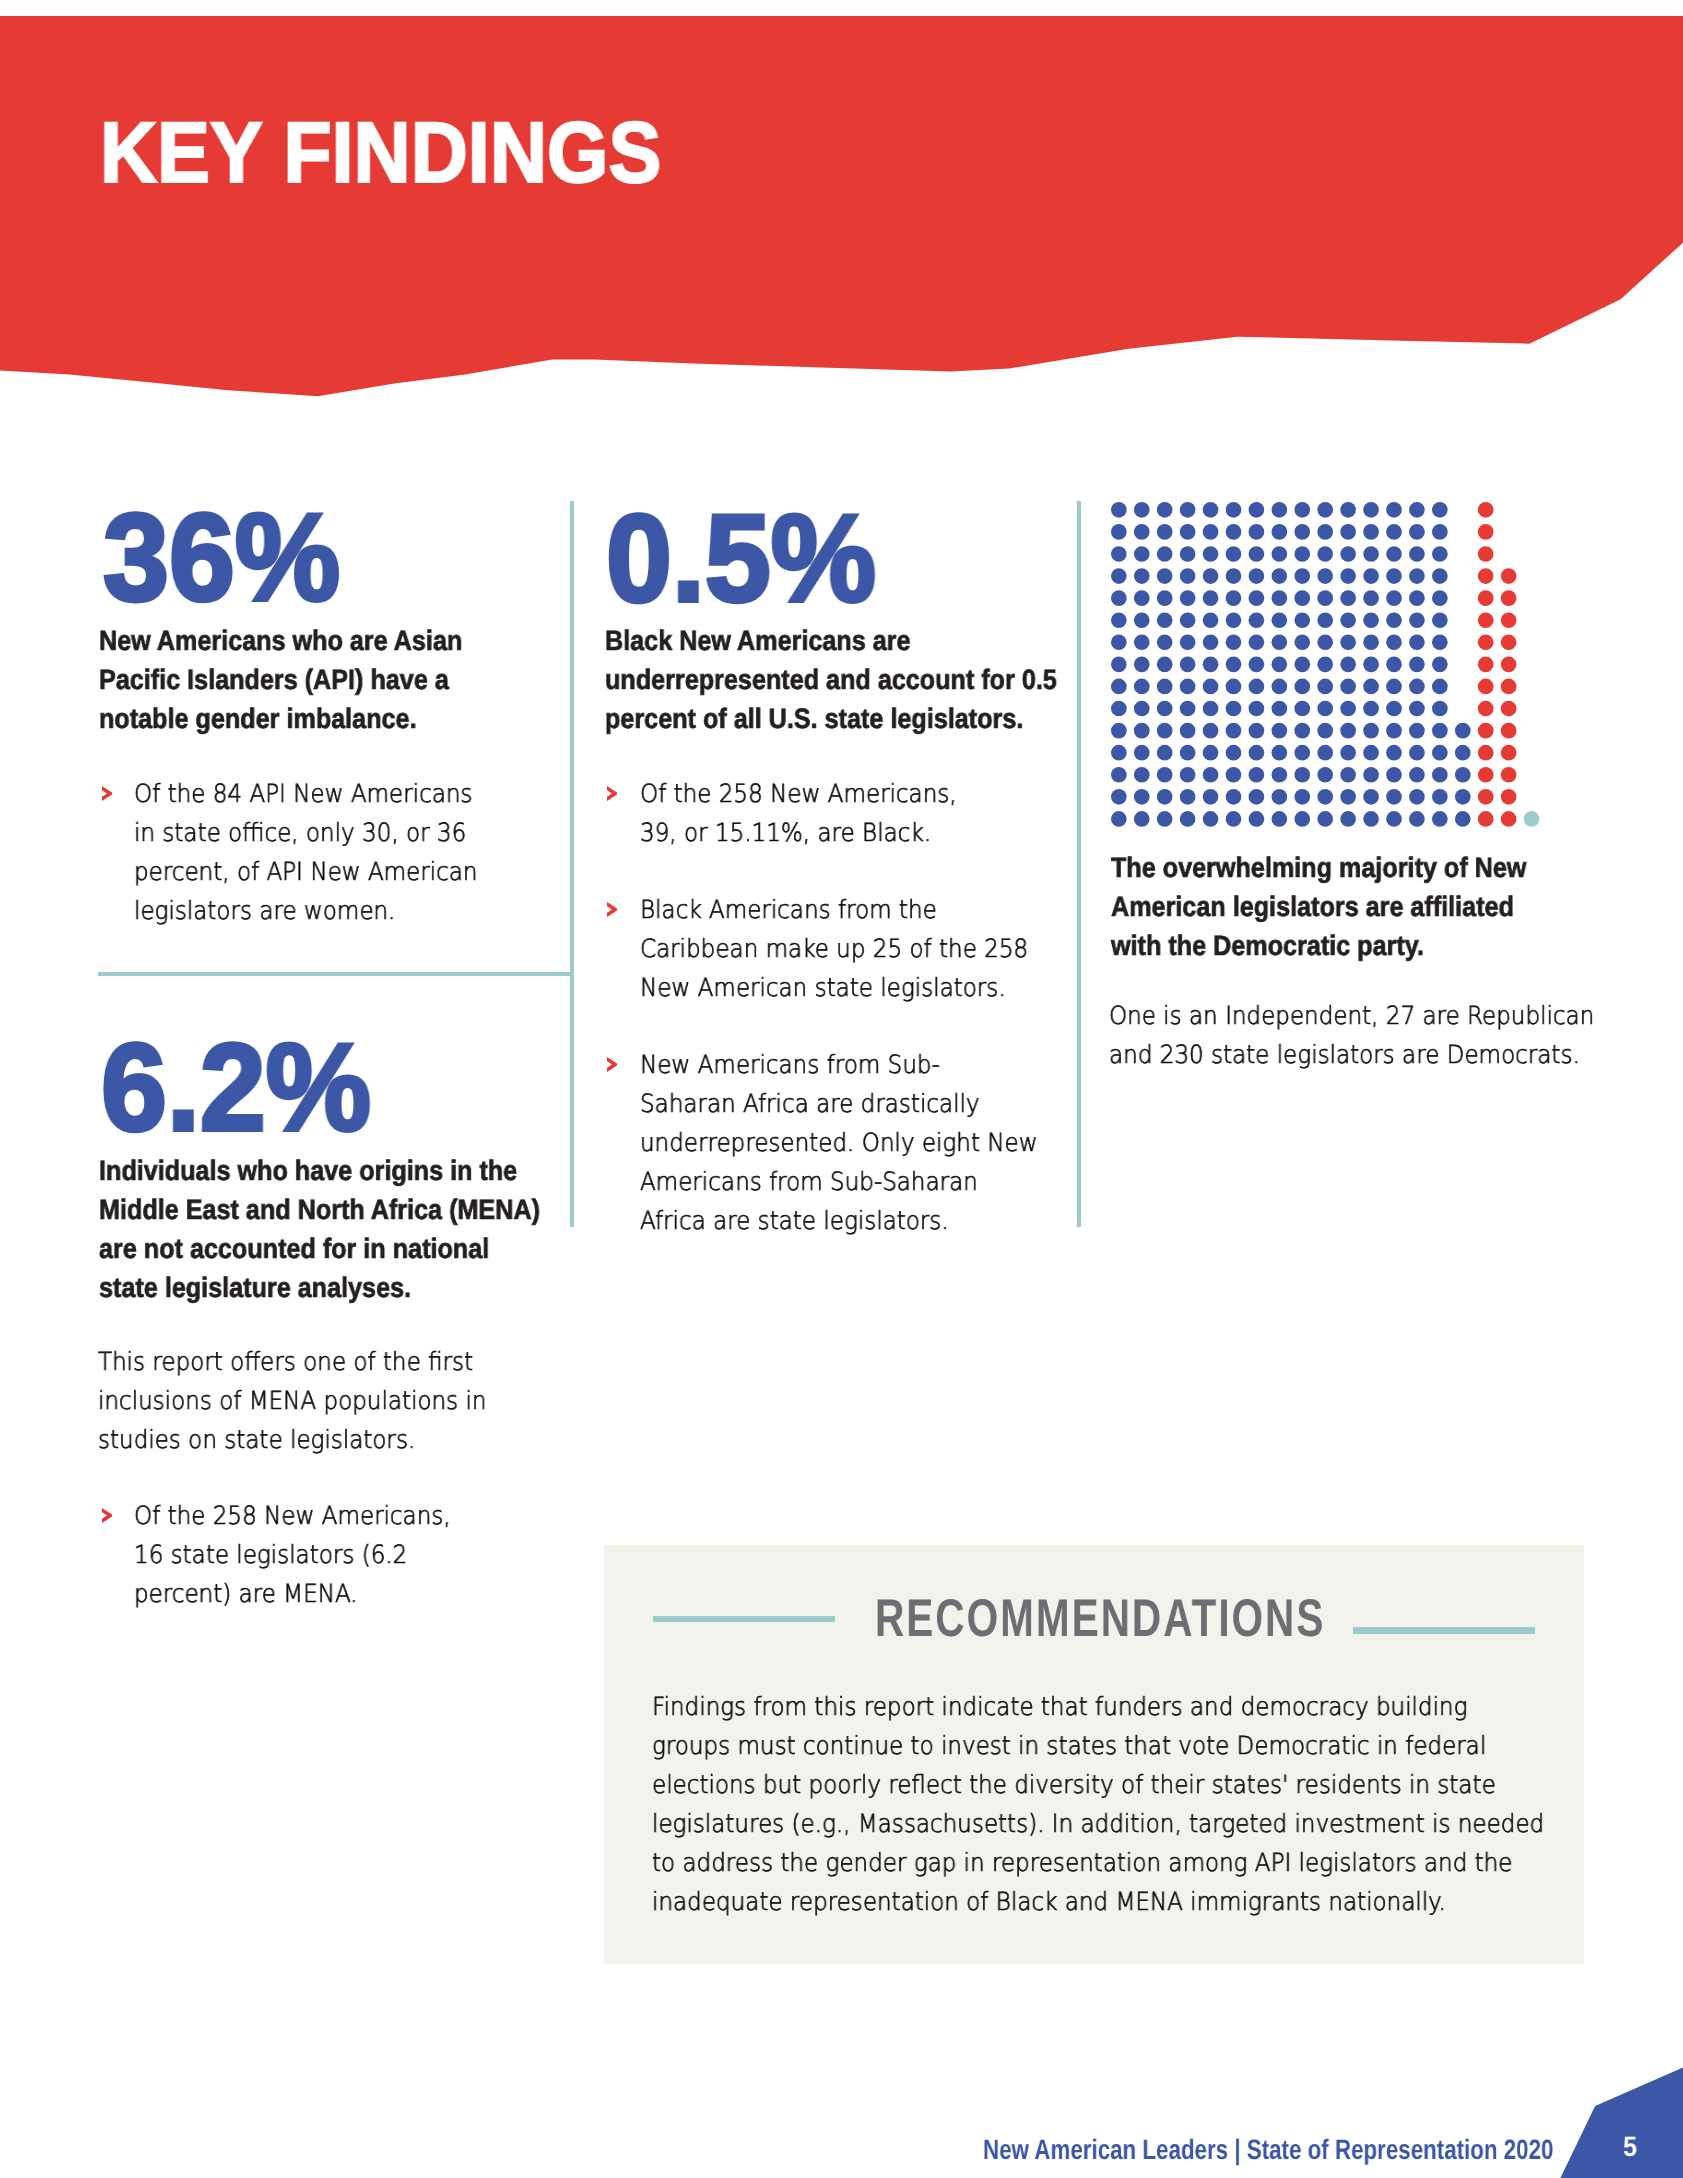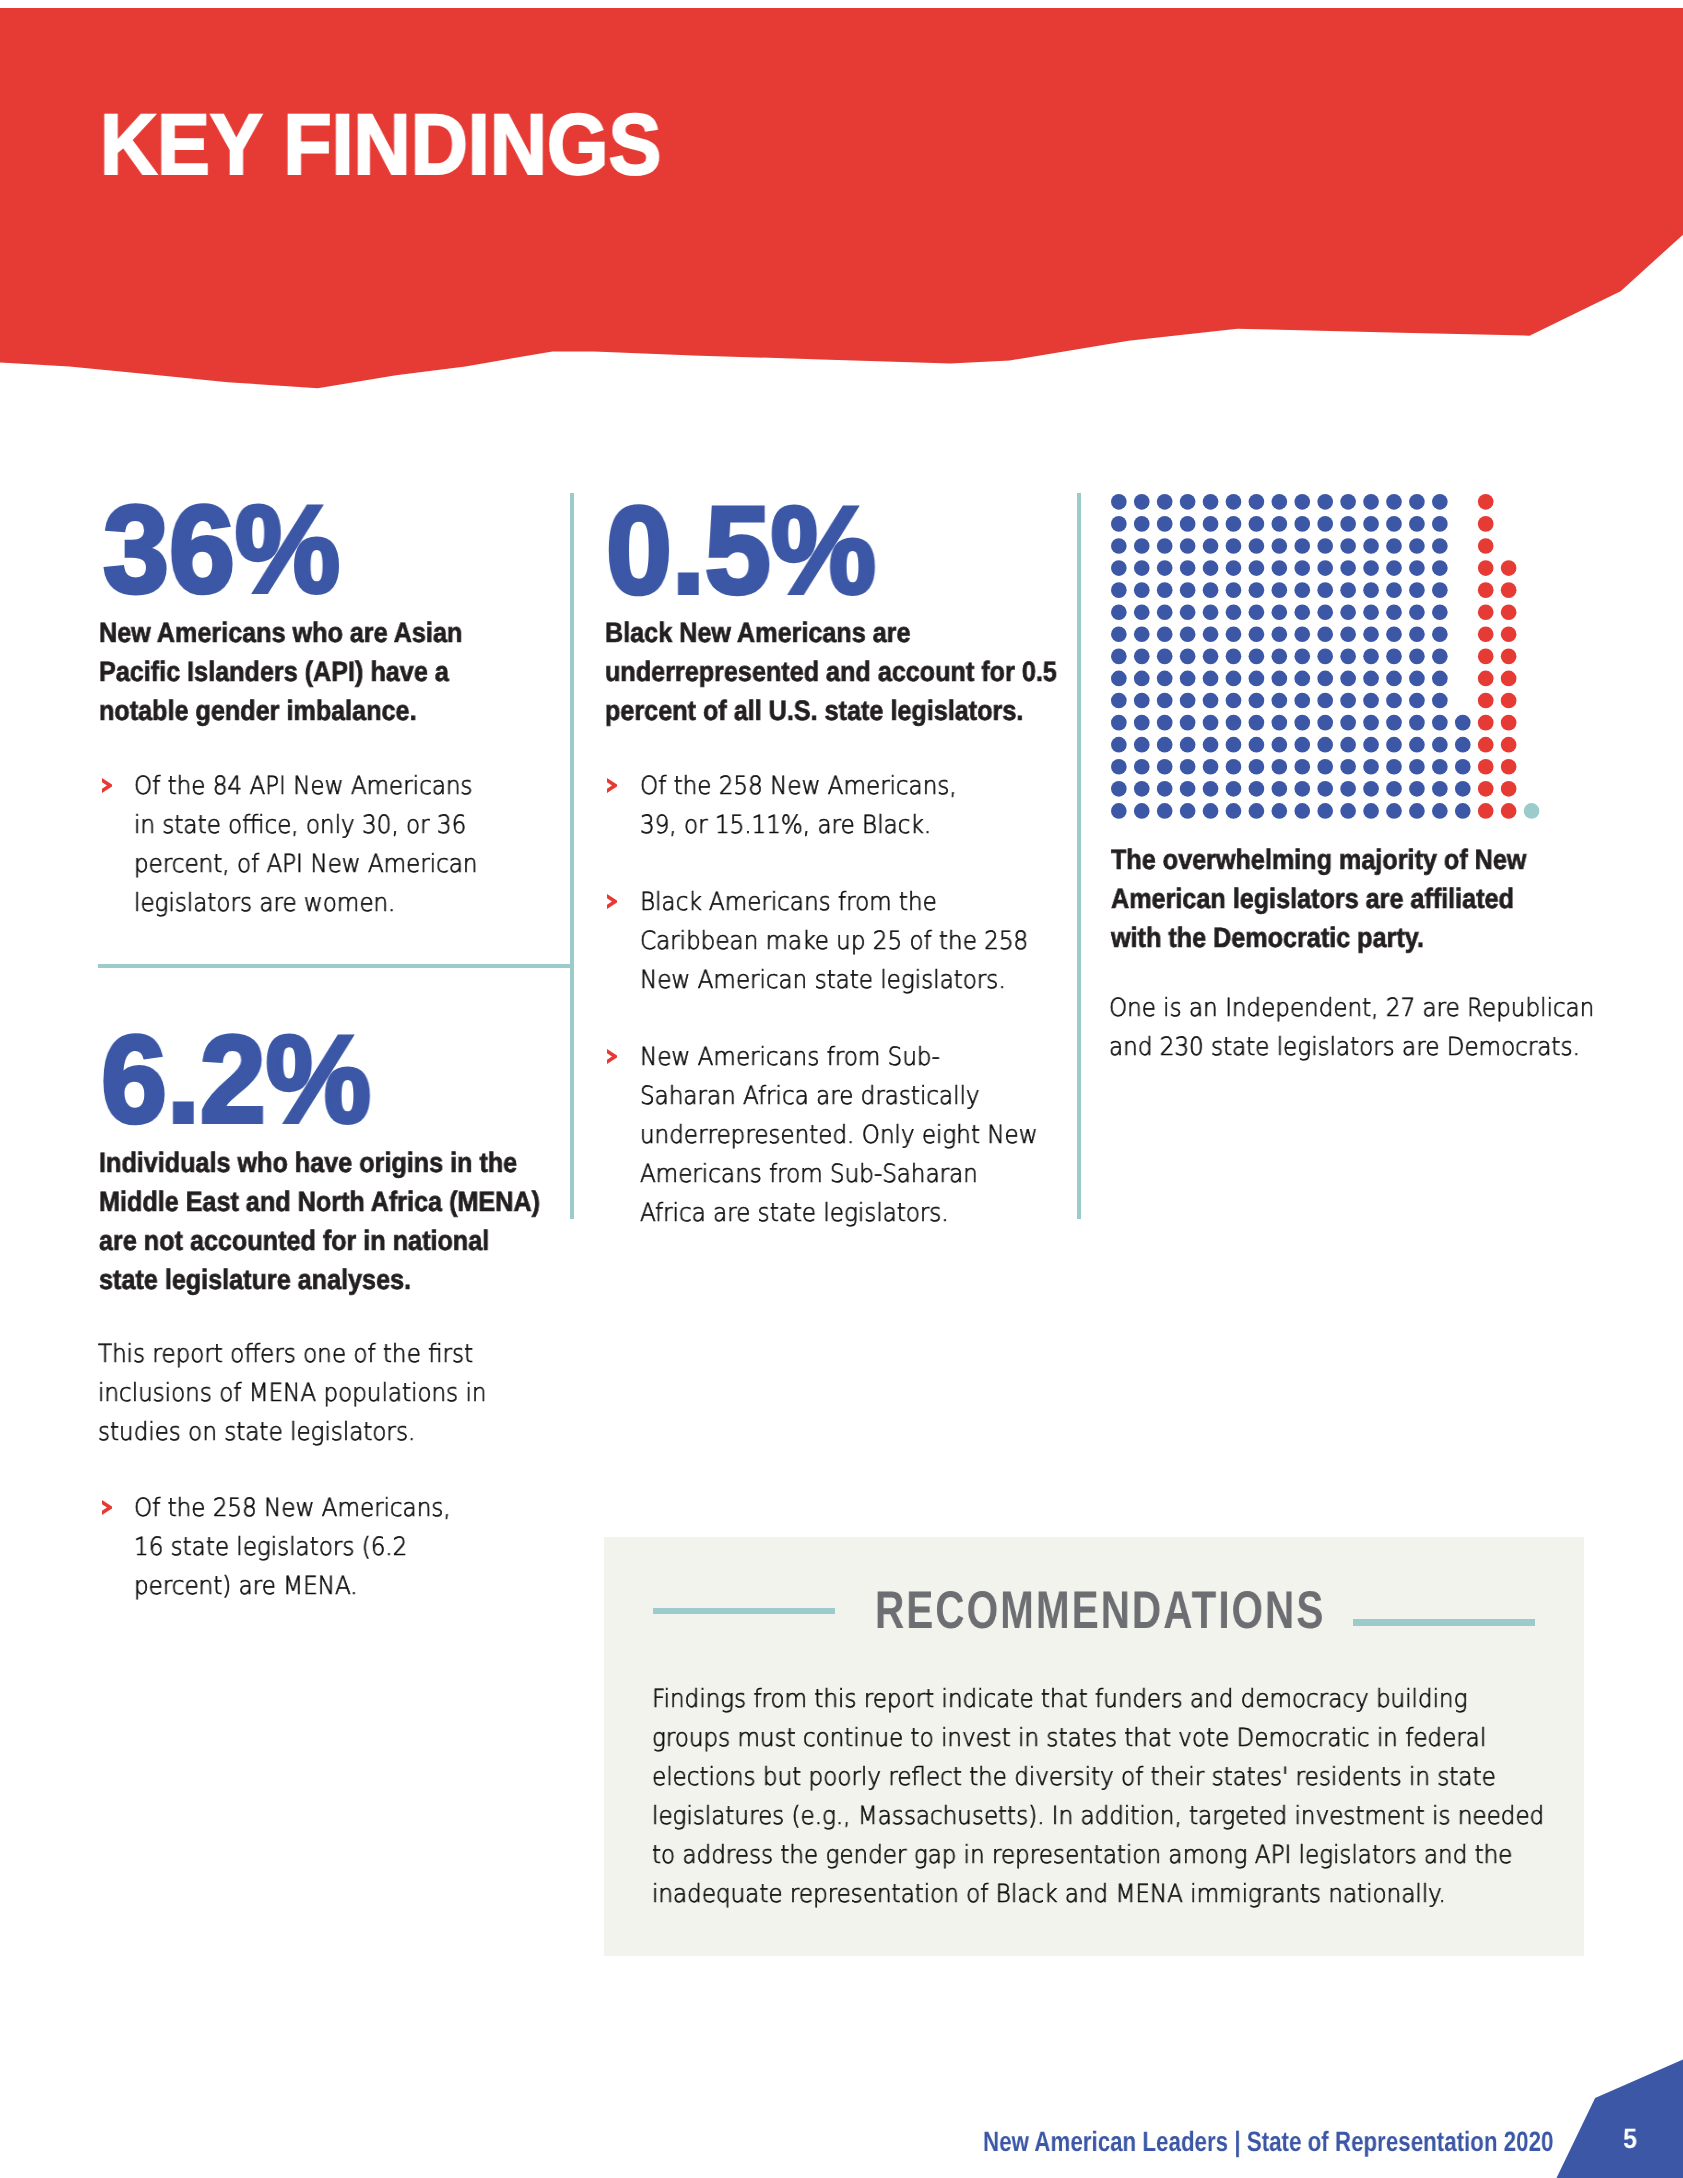--- a/index.html
+++ b/index.html
@@ -1,19 +1,19 @@
 <!DOCTYPE html>
 <html><head>
 <meta charset="utf-8">
 <style>
   html,body{margin:0;padding:0;}
   body{width:1683px;height:2178px;background:#ffffff;overflow:hidden;
        font-family:"Liberation Sans",sans-serif;
        -webkit-font-smoothing:antialiased;text-rendering:geometricPrecision;}
-  .page{position:absolute;left:0;top:8px;width:1683px;height:1928px;}
+  .page{position:absolute;left:0;top:16px;width:1683px;height:1928px;}
 
   
   .header-shape{position:absolute;left:0;top:0;width:1683px;height:396px;}
   .page-title{will-change:transform;position:absolute;left:100px;top:94px;color:#ffffff;
        font-family:"Liberation Sans",sans-serif;font-weight:bold;font-size:86px;
        line-height:86px;-webkit-text-stroke:2.2px #ffffff;
        transform:scaleX(0.92);transform-origin:0 0;white-space:nowrap;}
 
   
   .bignum{will-change:transform;position:absolute;color:#3B57A6;font-family:"Liberation Sans",sans-serif;

